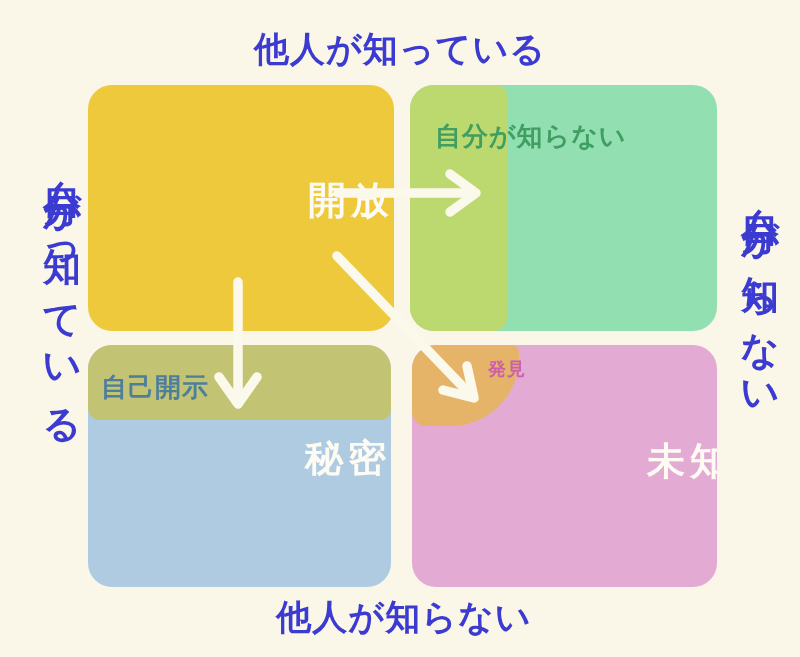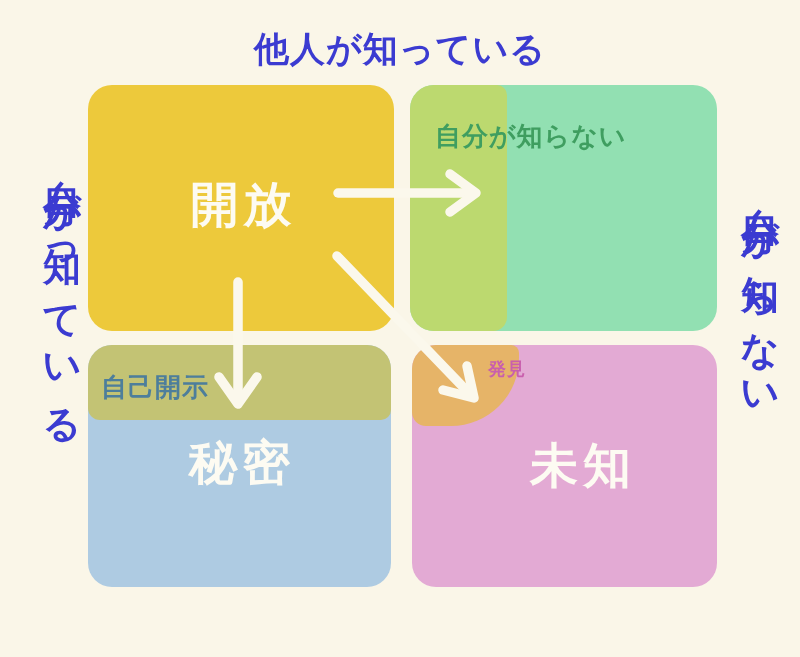--- a/index.html
+++ b/index.html
@@ -65,22 +65,22 @@
     position: absolute; left: 0; top: 0;
     width: 107px; height: 81px;
     background: var(--c-quad_unknown_blob);
     border-radius: 0 8px 68px 14px;
   }
 
   
   .q-title {
     position: absolute;
     left: 0; width: 100%;
-    text-align: center;
-    font-size: 48px;
+    text-align: right;
+    font-size: 38px;
     font-weight: 700;
     letter-spacing: 5px;
     text-indent: 5px;
     line-height: 1;
     color: var(--c-title_text);
   }
   .q-open   .q-title { top: 96px; }
   .q-blind  .q-title { top: 98px; }
   .q-hidden .q-title { top: 94px; }
   .q-unknown .q-title { top: 97px; padding-left: 16px; }
@@ -112,20 +112,21 @@
     stroke-linecap: round;
     stroke-linejoin: round;
   }
 </style>
 </head>
 <body>
 
 <div class="canvas">
 
   <div class="axis-label axis-top">他人が知っている</div>
+  <div class="axis-label axis-bottom">他人が知らない</div>
   <div class="axis-label axis-vertical axis-left">自分が知っている</div>
   <div class="axis-label axis-vertical axis-right">自分が知らない</div>
 
   <div class="quad q-open">
     <div class="q-title">開放</div>
   </div>
 
   <div class="quad q-blind">
     <div class="band-blind"></div>
     <div class="process-label label-feedback">自分が知らない</div>

